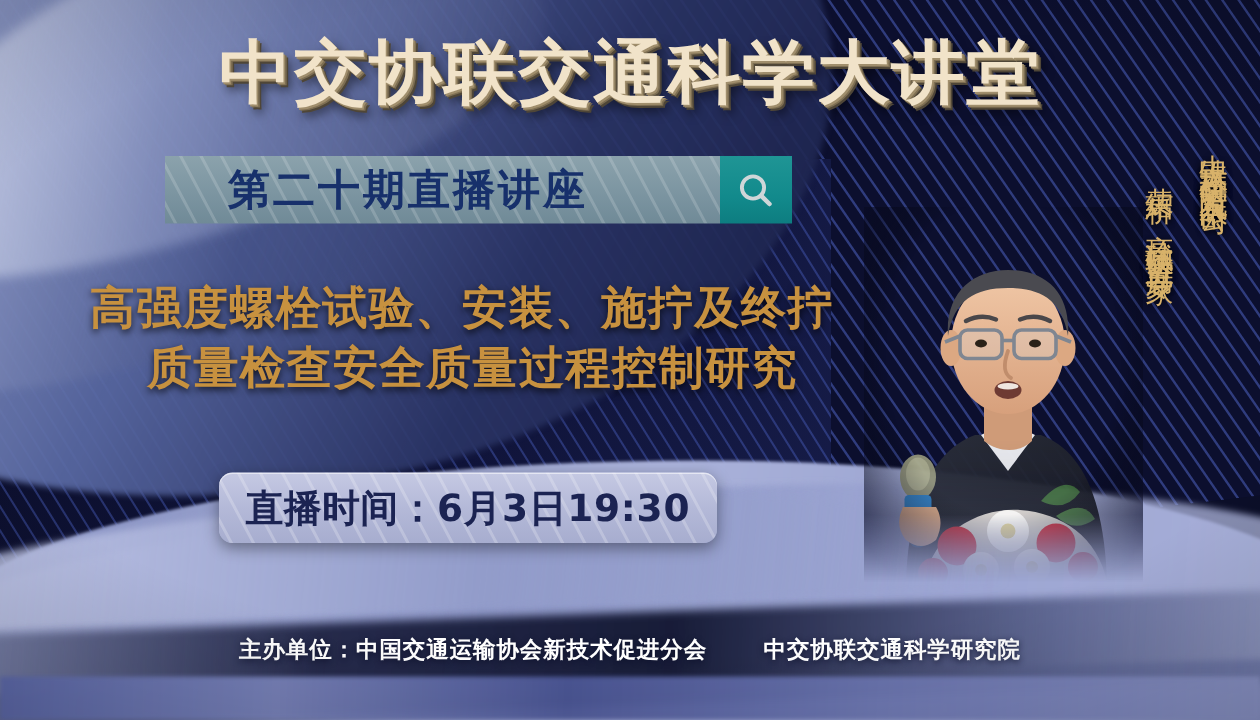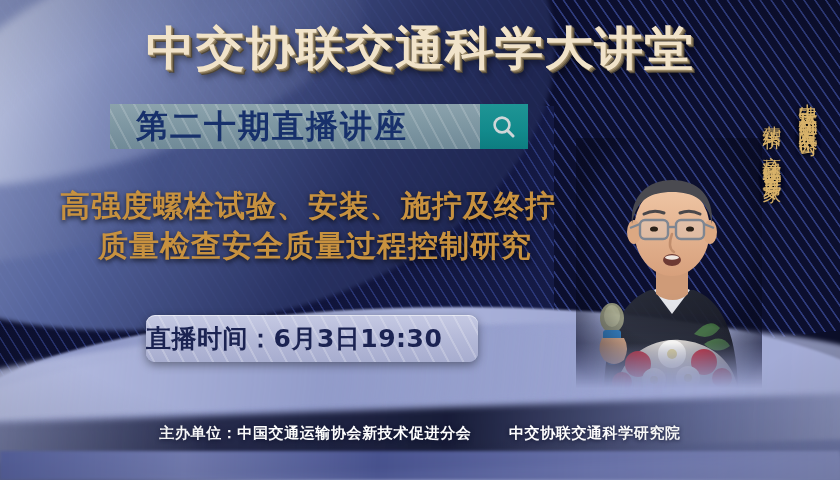--- a/index.html
+++ b/index.html
@@ -148,21 +148,21 @@
     content:"";position:absolute;inset:0;
     background:repeating-linear-gradient(62deg,
       rgba(255,255,255,0) 0px, rgba(255,255,255,0) 5px,
       rgba(255,255,255,.16) 5.6px, rgba(255,255,255,.16) 7px,
       rgba(255,255,255,0) 7.6px, rgba(255,255,255,0) 12px);
     pointer-events:none;
   }
   .subtitle-text{
     position:relative;z-index:2;
     font-family:"DejaVu Sans","Liberation Sans",sans-serif;
-    font-size:32px;font-weight:600;
+    font-size:28px;font-weight:600;
     color:#17306b;letter-spacing:2px;
     margin-right:46px;
     white-space:nowrap;
   }
   .search-box{
     width:48px;
     background:linear-gradient(180deg,#1f9595 0%,#128a8c 60%,#0d7d80 100%);
     display:flex;align-items:center;justify-content:center;
   }
   .search-box svg{display:block;}
@@ -181,21 +181,21 @@
   }
   .lecture-title .ln{display:block;white-space:nowrap;}
   .lecture-title .ln2{padding-left:14px;}
 
   
   .time-pill{
     position:absolute;left:146px;top:315px;
     width:332px;height:47px;
     border-radius:9px;
     background:linear-gradient(180deg,#c5c9e3 0%,#b4b9d8 50%,#a7adcf 100%);
-    display:flex;align-items:center;justify-content:flex-start;
+    display:flex;align-items:center;justify-content:center;
     box-shadow:0 3px 10px rgba(0,0,0,.4), inset 0 1px 0 rgba(255,255,255,.55);
     overflow:hidden;
   }
   .time-pill::after{
     content:"";position:absolute;inset:0;
     background:repeating-linear-gradient(62deg,
       rgba(255,255,255,0) 0px, rgba(255,255,255,0) 6px,
       rgba(255,255,255,.22) 6.6px, rgba(255,255,255,.22) 8px,
       rgba(255,255,255,0) 8.6px, rgba(255,255,255,0) 13px);
   }

